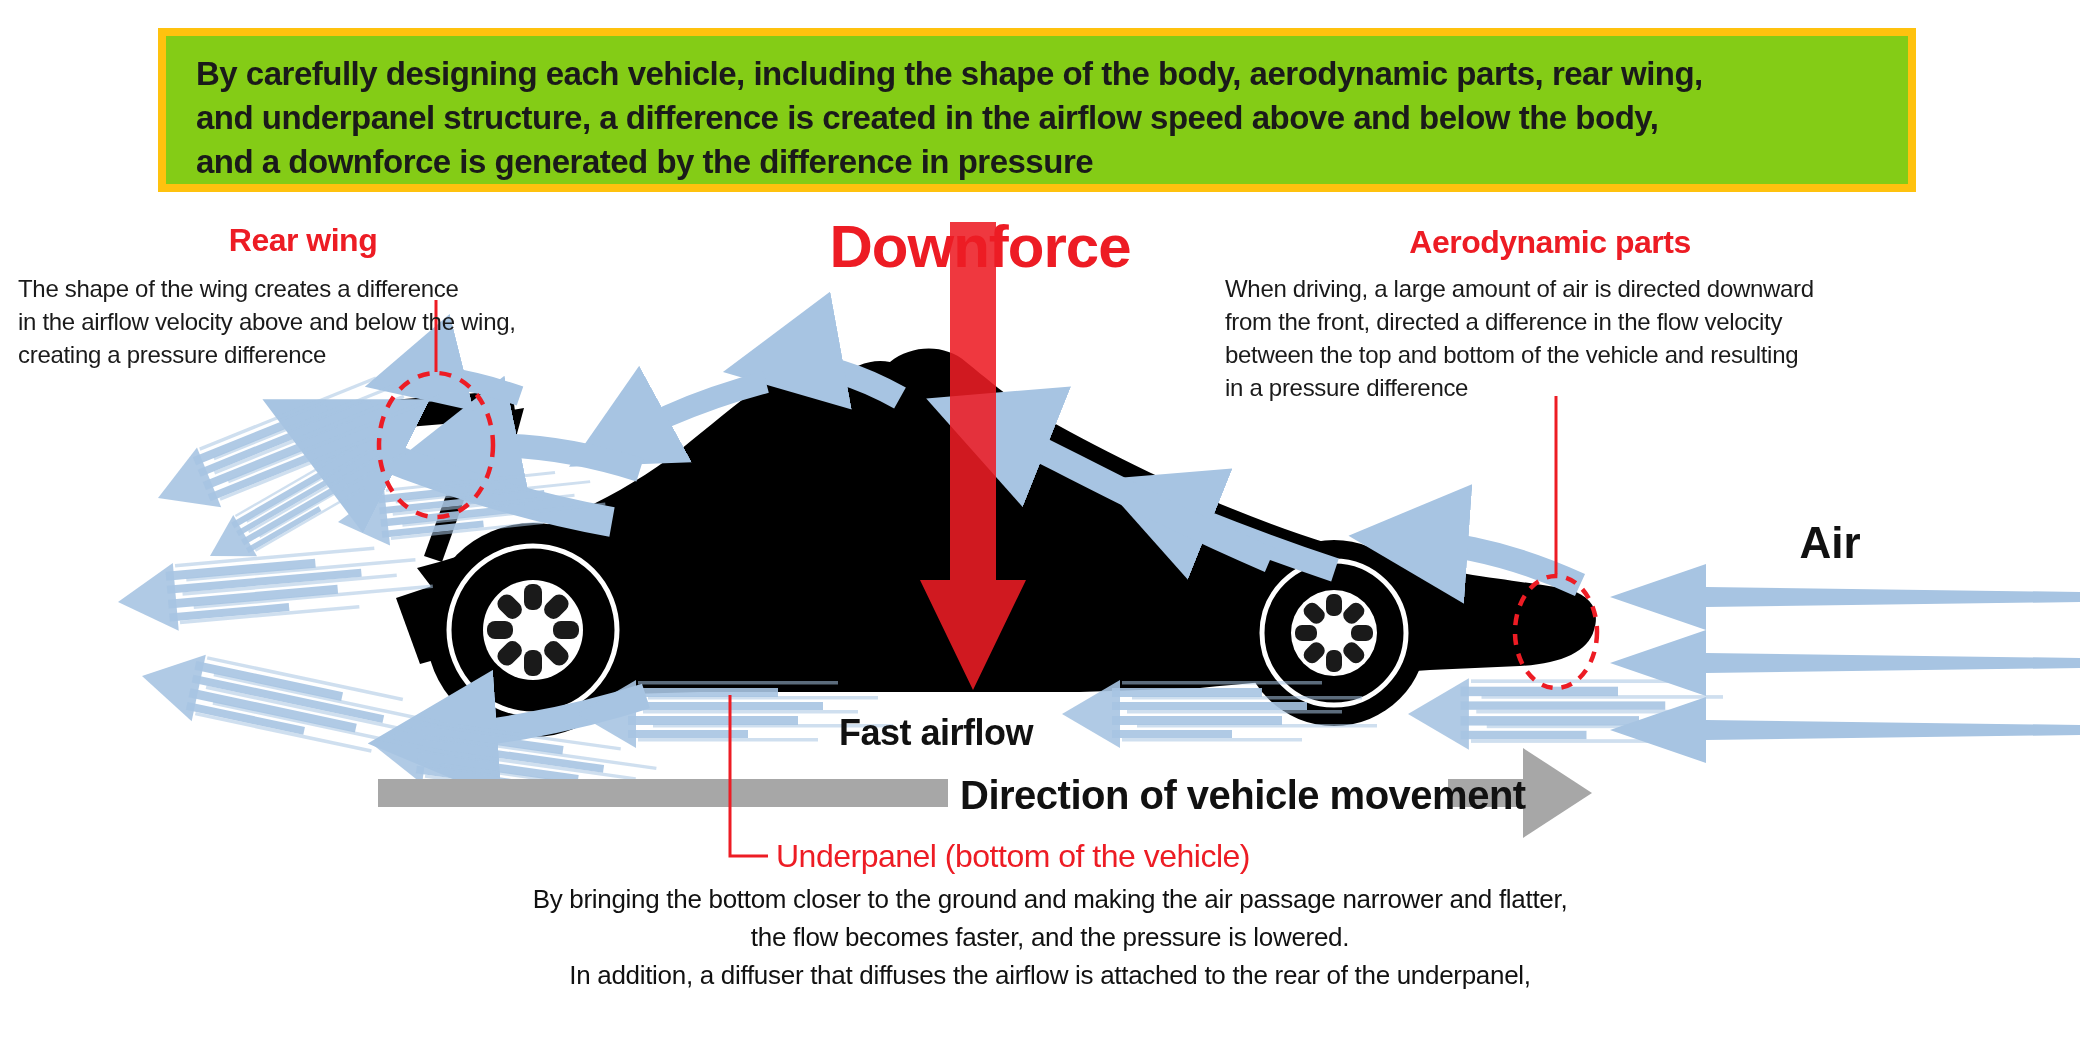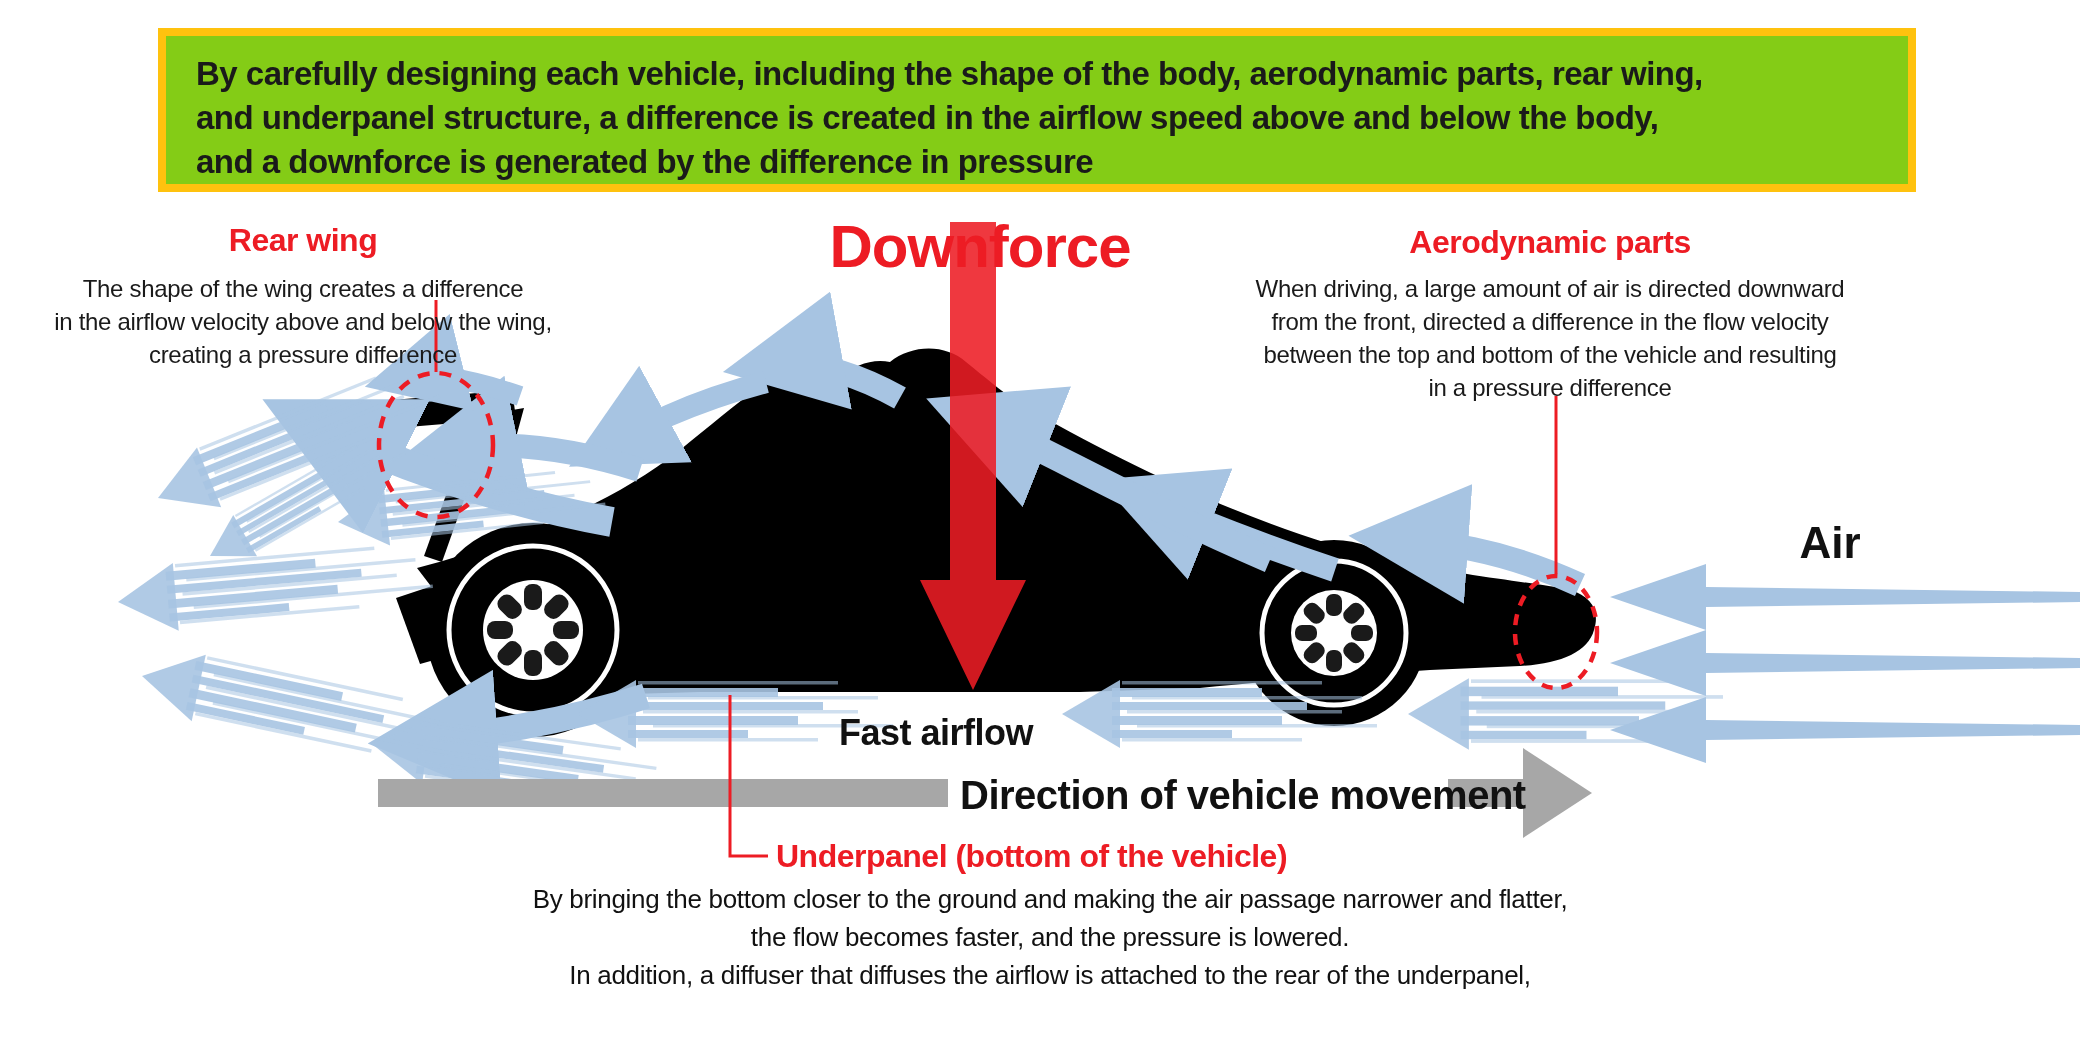--- a/index.html
+++ b/index.html
@@ -4,24 +4,24 @@
 <style>
   html,body{margin:0;padding:0;background:#fff;}
   .stage{position:relative;width:2080px;height:1040px;background:#fff;overflow:hidden;
          font-family:"Liberation Sans",sans-serif;color:#111;}
   .stage svg.layer{position:absolute;left:0;top:0;}
   .txt{position:absolute;white-space:nowrap;}
   .intro-box{position:absolute;left:158px;top:28px;width:1712px;height:132px;
              border:8px solid #FFC20E;background:#84cc16;padding:16px 0 0 30px;}
   .intro-line{font-size:33px;font-weight:700;line-height:44px;letter-spacing:-0.5px;color:#1a1a1a;}
   .sec-title{font-weight:700;font-size:32px;color:#ED1C24;text-align:center;letter-spacing:-0.5px;}
-  .desc{font-size:24px;line-height:33px;font-weight:500;color:#1a1a1a;text-align:center;letter-spacing:-0.3px;}
+  .desc{font-size:24px;line-height:33px;font-weight:500;color:#1a1a1a;letter-spacing:-0.3px;}
   .big-red{font-weight:700;font-size:60px;color:#ED1C24;text-align:center;letter-spacing:-1px;}
   .black-label{font-weight:700;color:#111;}
-  .under-title{position:absolute;font-size:32px;font-weight:700;color:#ED1C24;letter-spacing:-0.5px;}
+  .under-title{position:absolute;font-size:32px;font-weight:400;color:#ED1C24;letter-spacing:-0.5px;}
   .bottom-par{position:absolute;left:240px;top:880px;width:1620px;text-align:center;}
   .bottom-par div{font-size:26px;line-height:38px;font-weight:500;color:#111;letter-spacing:-0.3px;}
 </style>
 </head>
 <body>
 
 <div class="stage">
 
   <svg class="layer" width="2080" height="1040" viewBox="0 0 2080 1040">
     <defs>

